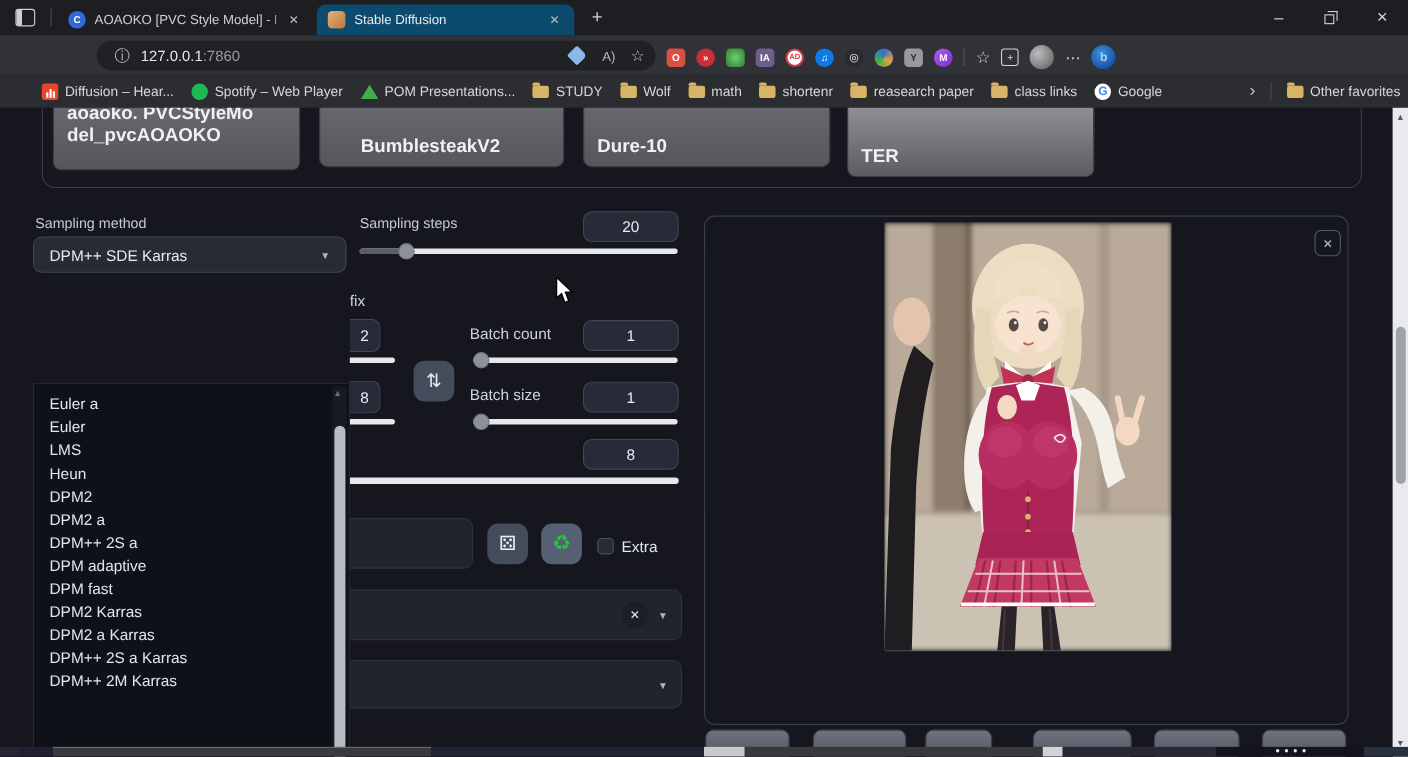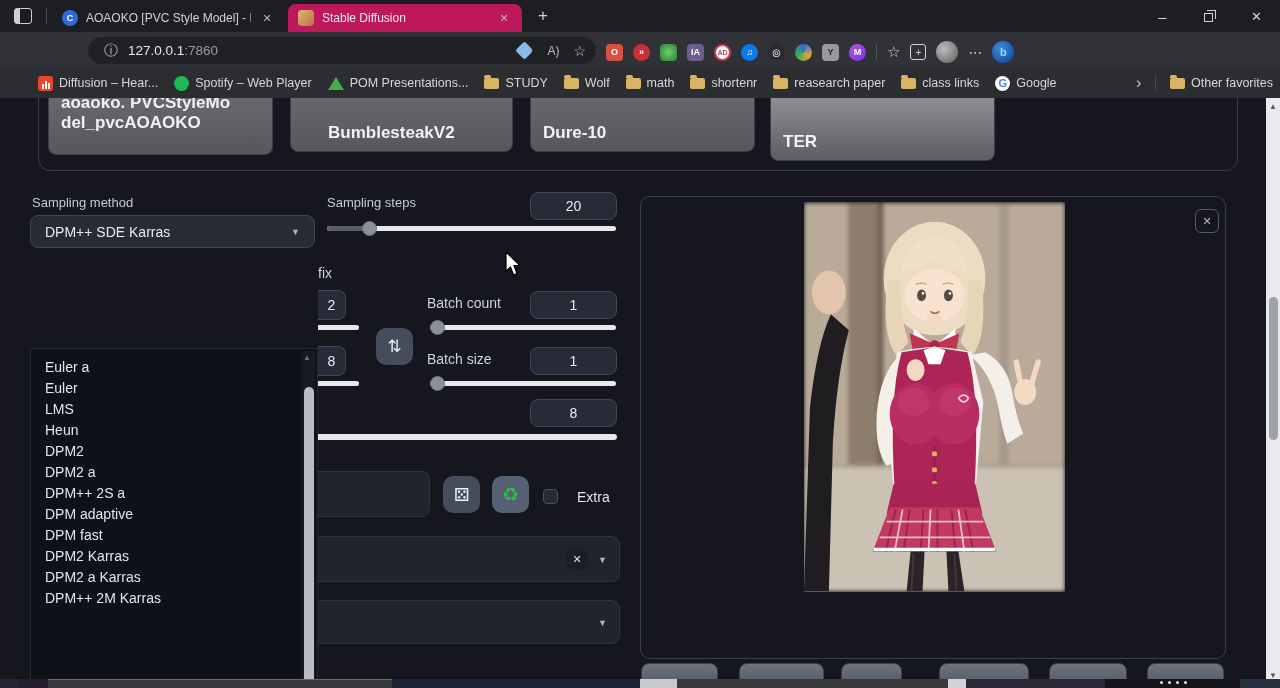--- a/index.html
+++ b/index.html
@@ -5,21 +5,21 @@
   * { margin:0; padding:0; box-sizing:border-box; }
   html,body { width:1280px; height:688px; overflow:hidden; background:#14151d;
     font-family:"Liberation Sans","DejaVu Sans",sans-serif; }
   .abs { position:absolute; }
   #screen { position:relative; width:1280px; height:688px; overflow:hidden; background:#14151d; }
 
   
   #tabbar { left:0; top:0; width:1280px; height:32px; background:#1d1e22; }
   .tab { top:4px; height:28px; display:flex; align-items:center; gap:8px; padding:0 10px;
          border-radius:8px 8px 0 0; font-size:12px; color:#cfd1d5; }
-  .tab.active { background:#be185d; color:#e9eaec; }
+  .tab.active { background:#0c4a6e; color:#e9eaec; }
   .tab-close { margin-left:auto; color:#b9babd; font-size:11px; width:16px;height:16px;
                display:flex;align-items:center;justify-content:center; border-radius:4px;}
   .favicon { width:16px; height:16px; border-radius:50%; display:flex; align-items:center;
              justify-content:center; font-size:9px; font-weight:bold; color:#fff; flex:0 0 16px;}
   #toolbar { left:0; top:32px; width:1280px; height:36px; background:#313237; }
   .tb-ic { color:#d2d3d6; font-size:16px; display:flex; align-items:center; justify-content:center; }
   #addr { left:88px; top:37px; width:508px; height:27px; background:#202125; border-radius:14px;
           display:flex; align-items:center; color:#e6e7e9; font-size:13.5px; padding:0 10px; }
   #bookmarks { left:0; top:68px; width:1280px; height:30px; background:#2c2d31;
                display:flex; align-items:center; font-size:12.5px; color:#d6d7d9; }
@@ -234,21 +234,21 @@
     <div class="abs track" style="left:30px;top:336px;width:587px;height:6px;"></div>
 
     <div class="abs darkbox" style="left:30px;top:373px;width:400px;height:46px;"></div>
     <div class="abs sqbtn" style="left:443px;top:378px;width:37px;height:37px;color:#eceef2;font-size:18px;">
         <span>⚄</span>
       </div>
     <div class="abs sqbtn" style="left:492px;top:378px;width:37px;height:37px;background:#566074;color:#2fbf3f;font-size:19px;">
         <span>♻</span>
       </div>
     <div class="abs" style="left:543px;top:391px;width:15px;height:15px;background:#262b36;border:1px solid #4a5160;border-radius:4px;"></div>
-    <div class="abs lbl2" style="left:565px;top:391px;color:#e2e5ec;margin-left:12px;">Extra</div>
+    <div class="abs lbl2" style="left:565px;top:391px;color:#e2e5ec;">Extra</div>
 
     <div class="abs darkbox" style="left:30px;top:438px;width:590px;height:46px;">
       <div style="position:absolute;right:30px;top:10px;width:24px;height:24px;border-radius:50%;background:#1a1e27;color:#dfe2e8;font-size:11px;display:flex;align-items:center;justify-content:center;">✕</div>
       <span class="caret" style="position:absolute;right:12px;top:18px;">▼</span>
     </div>
     <div class="abs darkbox" style="left:30px;top:502px;width:590px;height:44px;">
       <span class="caret" style="position:absolute;right:12px;top:17px;">▼</span>
     </div>
 
     <div class="abs" id="ddlist">
@@ -257,20 +257,21 @@
         <div class="opt">Euler</div>
         <div class="opt">LMS</div>
         <div class="opt">Heun</div>
         <div class="opt">DPM2</div>
         <div class="opt">DPM2 a</div>
         <div class="opt">DPM++ 2S a</div>
         <div class="opt">DPM adaptive</div>
         <div class="opt">DPM fast</div>
         <div class="opt">DPM2 Karras</div>
         <div class="opt">DPM2 a Karras</div>
+        <div class="opt">DPM++ 2S a Karras</div>
         <div class="opt">DPM++ 2M Karras</div>
 
       </div>
       <div class="ddsb">
         <div style="position:absolute;top:2px;left:1px;color:#6a6e78;font-size:8px;">▲</div>
         <div style="position:absolute;top:36px;left:1.5px;width:10px;height:326px;background:#b9bcc2;border-radius:5px;"></div>
 
       </div>
     </div>
 

